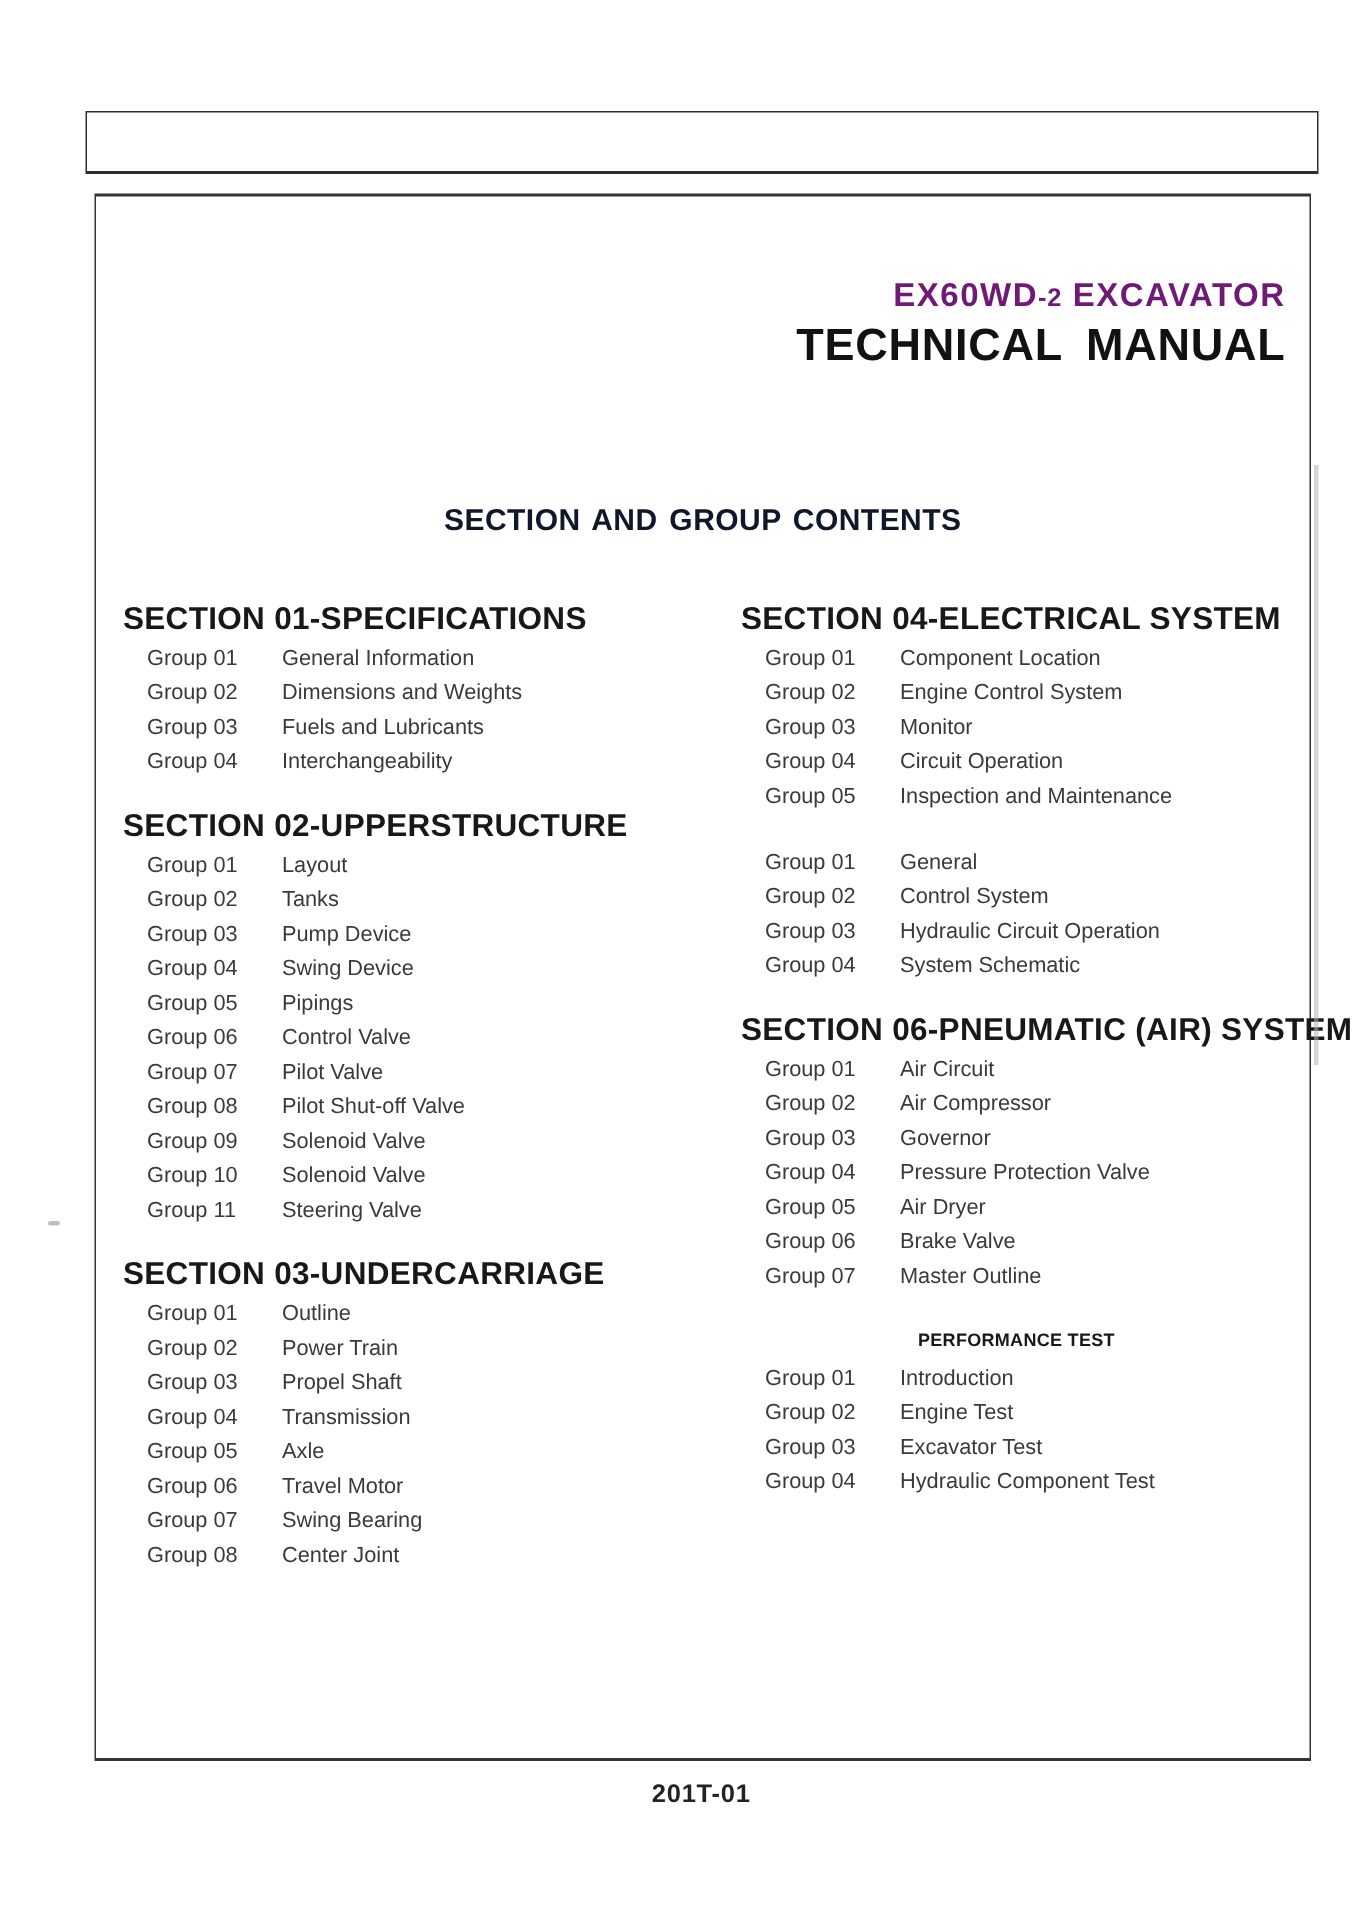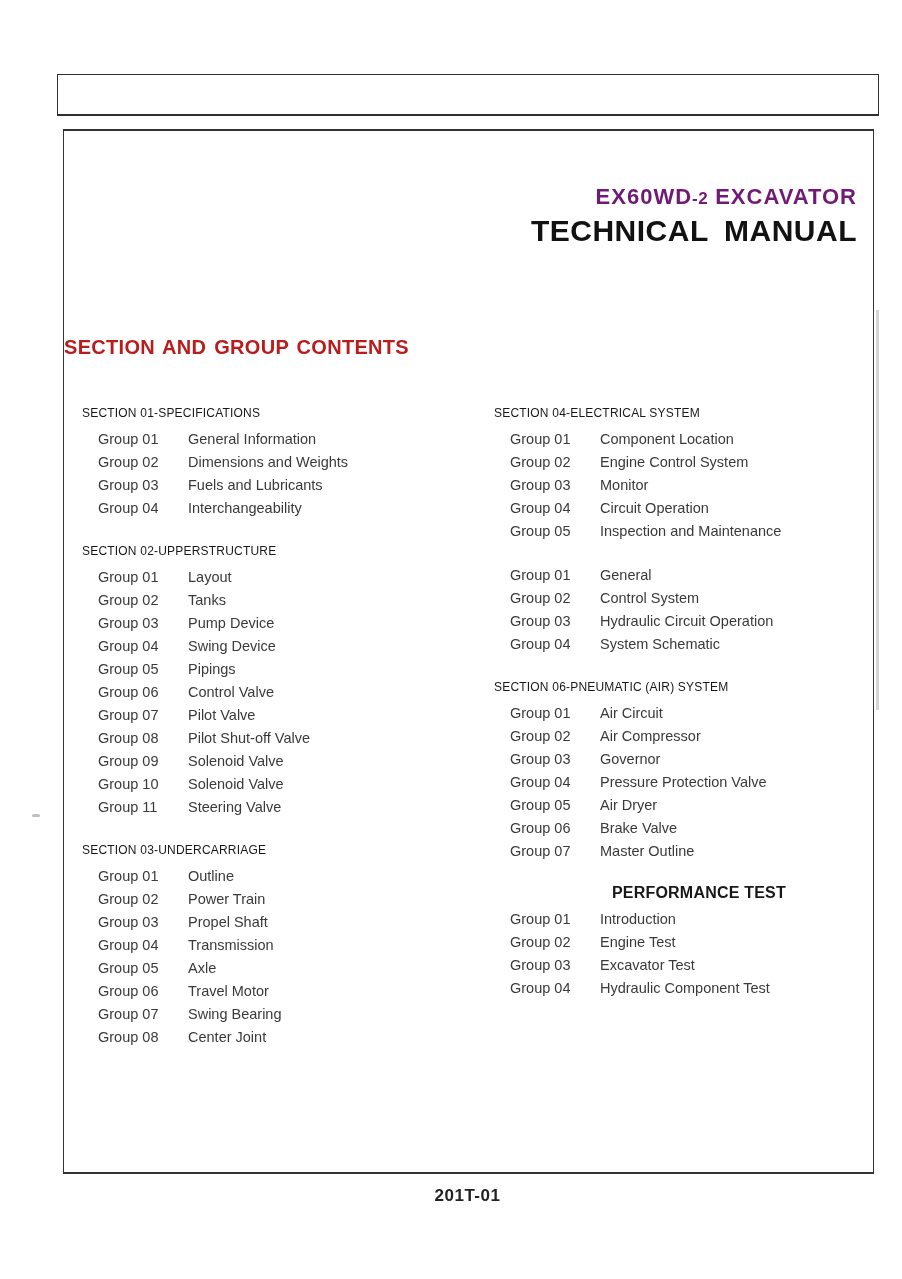--- a/index.html
+++ b/index.html
@@ -28,35 +28,35 @@
     font-weight:bold;font-size:22px;line-height:26px;
     letter-spacing:1px;word-spacing:4px;color:#701a75;
   }
   .title-variant{font-size:17px;letter-spacing:.5px;}
   .title-rest{margin-left:7px;}
   .title-line2{
     font-weight:bold;font-size:30px;line-height:34px;margin-top:2px;
     letter-spacing:.5px;word-spacing:7px;color:#121212;margin-left:39px;
   }
   .contents-heading{
-    position:absolute;top:205px;left:0;width:100%;text-align:left;
-    font-size:20px;font-weight:bold;letter-spacing:.3px;word-spacing:2px;color:#b91c1c;
+    position:absolute;top:205px;left:0;width:100%;text-align:center;
+    font-size:20px;font-weight:bold;letter-spacing:.3px;word-spacing:2px;color:#0f172a;
   }
   .cols{
     position:absolute;top:272px;left:18px;right:2px;display:flex;align-items:flex-start;
   }
   .col-left{width:412px;flex:none;}
   .col-right{flex:1;min-width:0;}
   .section{margin-bottom:21px;}
   .section-heading{
-    font-size:12px;font-weight:normal;line-height:20px;margin-bottom:5px;
+    font-size:21px;font-weight:bold;line-height:20px;margin-bottom:5px;
     letter-spacing:.2px;color:#181818;white-space:nowrap;
   }
   .section-heading-2{
-    font-size:16px;font-weight:bold;line-height:20px;margin:-1px 0 5px 0;
+    font-size:12px;font-weight:bold;line-height:20px;margin:-1px 0 5px 0;
     padding-left:118px;letter-spacing:.2px;color:#181818;white-space:nowrap;
   }
   .group-row{
     display:flex;height:23px;line-height:23px;padding-left:16px;
     font-size:14.5px;white-space:nowrap;
   }
   .group-no{width:90px;flex:none;color:#3a3a3a;}
   .group-title{color:#3a3a3a;}
   .page-number{
     position:absolute;top:1186px;left:63px;width:809px;text-align:center;

